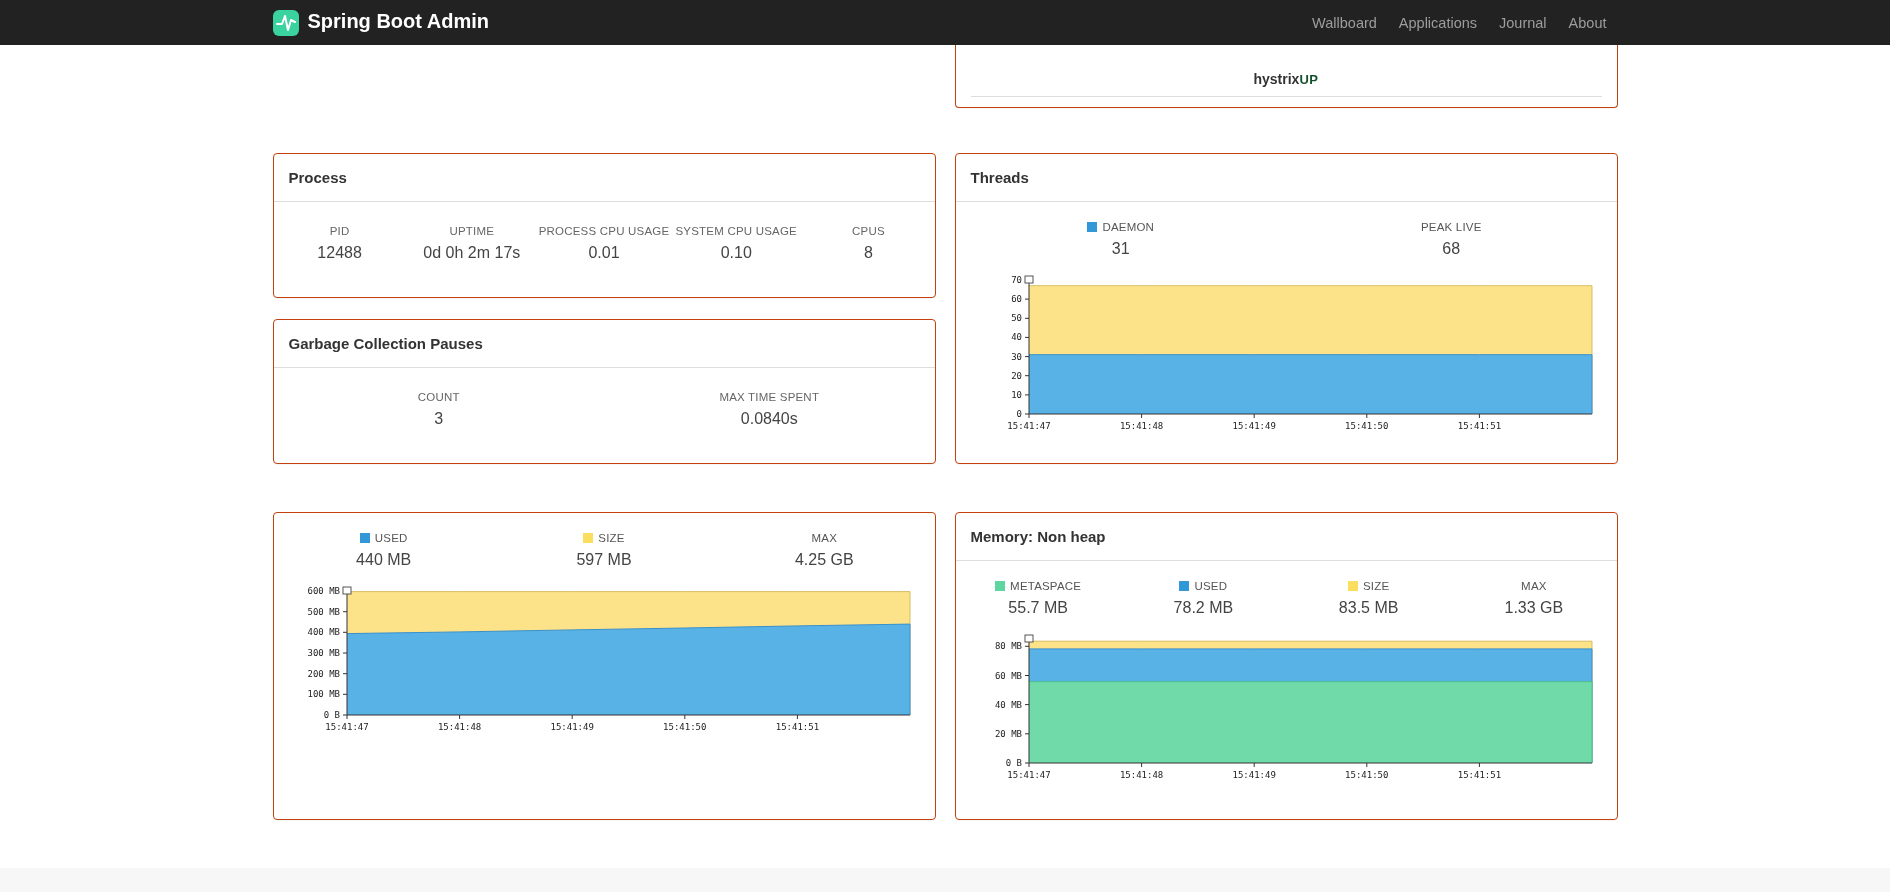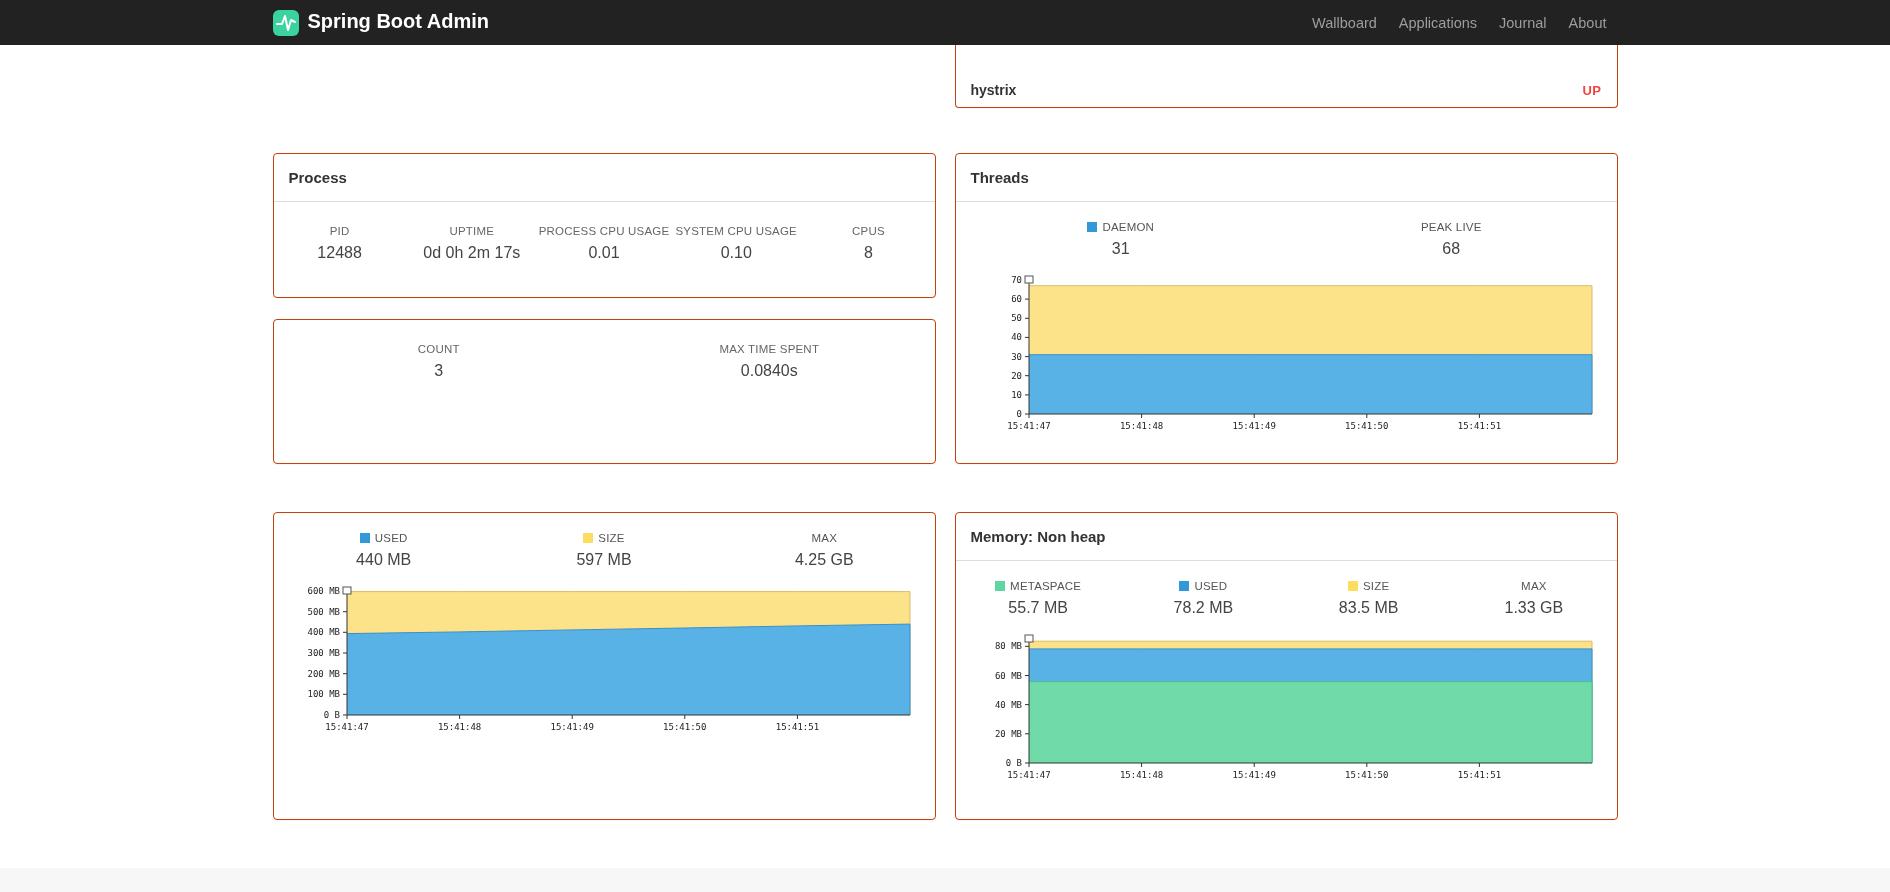--- a/index.html
+++ b/index.html
@@ -19,21 +19,21 @@
   .col { width:663px; display:flex; flex-direction:column; }
   .sp21{height:21px} .sp45{height:45px} .sp48{height:48px} .sp108{height:108px}
 
   
   .panel { background:#fff; border:1px solid #c2410c; border-radius:4px; box-shadow:0 1px 1px rgba(0,0,0,.04); overflow:hidden; }
   .h63{height:63px} .h145{height:145px} .h308{height:308px} .h311{height:311px}
   .panel-cut { border-top:none; border-top-left-radius:0; border-top-right-radius:0; }
   .panel-heading { padding:15px; border-bottom:1px solid #ddd; font-size:15px; font-weight:bold; color:#333; }
 
   
-  .row-app { display:flex; justify-content:space-between; align-items:center; margin:15px 15px; padding:22px 0 9px; border-bottom:1px solid #ddd; cursor:pointer; }
+  .row-app { display:flex; justify-content:center; align-items:center; margin:4px 15px; padding:22px 0 9px; border-bottom:1px solid #ddd; cursor:pointer; }
   .app-name { font-weight:bold; font-size:14px; color:#333; }
   .app-status { font-weight:bold; font-size:13px; letter-spacing:.5px; }
 
   
   .metrics { display:flex; padding-top:23px; }
   .metric { flex:1; text-align:center; }
   .metric-label { font-size:11.5px; color:#666; letter-spacing:.2px; }
   .metric-value { font-size:16px; color:#444; margin-top:7px; }
 
   
@@ -100,20 +100,21 @@
           <div class="metric">
             <div class="metric-label">CPUS</div>
             <div class="metric-value">8</div>
           </div>
         </div>
       </section>
 
       <div class="sp21"></div>
 
       <section class="panel h145">
+        <div class="panel-heading">Garbage Collection Pauses</div>
         <div class="metrics">
           <div class="metric">
             <div class="metric-label">COUNT</div>
             <div class="metric-value">3</div>
           </div>
           <div class="metric">
             <div class="metric-label">MAX TIME SPENT</div>
             <div class="metric-value">0.0840s</div>
           </div>
         </div>
@@ -169,21 +170,21 @@
               <text x="508.4" y="149.0" text-anchor="middle">15:41:51</text>
               <rect x="54" y="6" width="8" height="7" fill="#fff" stroke="#555"></rect>
             </svg></div>
       </section>
     </div>
 
     <div class="col">
       <section class="panel h63 panel-cut">
         <div class="row-app">
           <span class="app-name">hystrix</span>
-          <span class="app-status" style="color: #ef4444;">UP</span>
+          <span class="app-status" style="color: #14532d;">UP</span>
         </div>
       </section>
 
       <div class="sp45"></div>
 
       <section class="panel h311">
         <div class="panel-heading">Threads</div>
         <div class="legend">
           <div class="legend-item">
             <div class="legend-label"><span class="sq" style="background: rgb(51, 152, 216);"></span><span>DAEMON</span></div>

